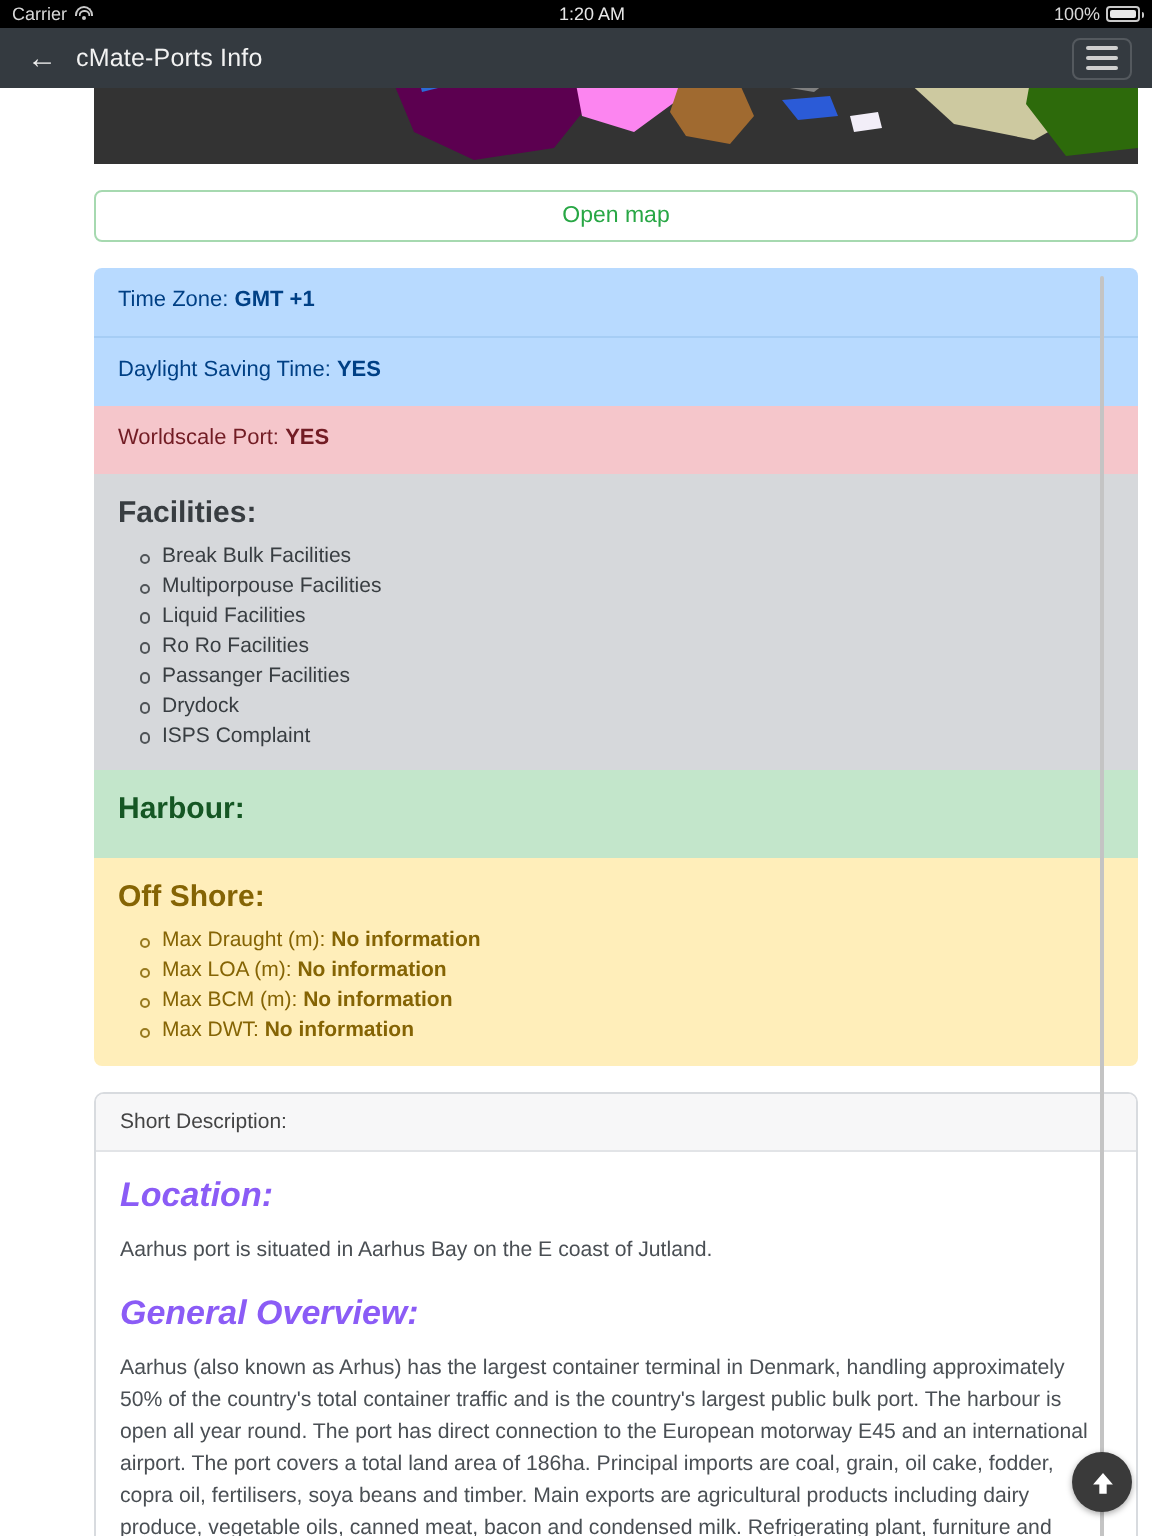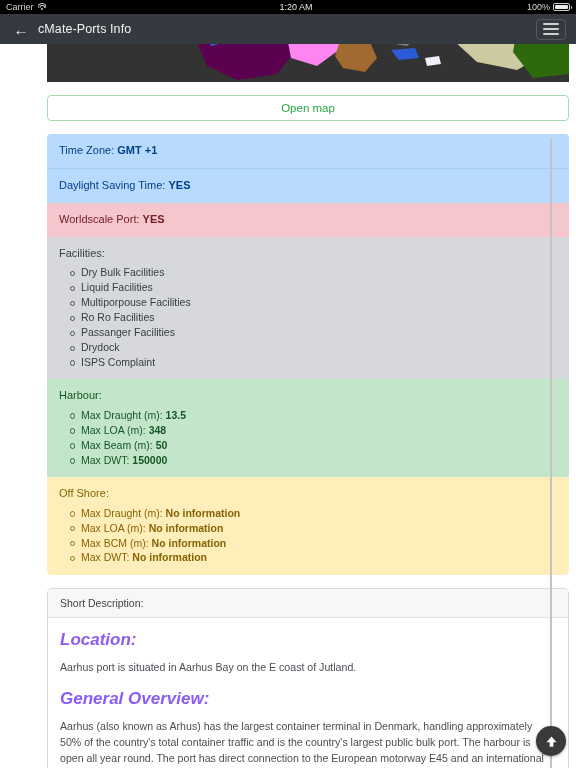--- a/index.html
+++ b/index.html
@@ -83,21 +83,21 @@
   
   .list-group { border-radius: 4px; overflow: hidden; }
   .lg-item { padding: 9px 12px; font-size: 11px; line-height: 1.45; }
   .lg-info { background: #b8daff; color: #004085; }
   .lg-info + .lg-info { border-top: 1px solid #a6cdf5; }
   .lg-danger { background: #f5c6cb; color: #721c24; }
   .lg-secondary { background: #d6d8db; color: #383d41; }
   .lg-success { background: #c3e6cb; color: #155724; }
   .lg-warning { background: #ffeeba; color: #856404; }
   .lg-item b { font-weight: bold; }
-  .lg-title { font-size: 11px; margin-bottom: 4px; font-weight: normal; }
+  .lg-title { font-size: 15px; margin-bottom: 4px; font-weight: bold; }
   .lg-item ul { list-style: none; margin: 0 0 0 22px; padding: 0; }
   .lg-item ul li { position: relative; font-size: 10.5px; line-height: 1.33; padding: 0.5px 0; }
   .lg-item ul li::before {
     content: ""; position: absolute; left: -11px; top: 5px;
     width: 3.4px; height: 3.4px; border: 1px solid currentColor; border-radius: 50%;
     opacity: .85;
   }
 
   
   .card {
@@ -205,50 +205,32 @@
       </div>
 
       <div class="lg-item lg-danger">
         <span>Worldscale Port:</span>
         <b>YES</b>
       </div>
 
       <div class="lg-item lg-secondary">
         <div class="lg-title">Facilities:</div>
         <ul>
-          <li>Dry Bulk Facilities</li>
+          <li>Break Bulk Facilities</li>
+          <li>Multiporpouse Facilities</li>
           <li>Liquid Facilities</li>
-          <li>Multiporpouse Facilities</li>
           <li>Ro Ro Facilities</li>
           <li>Passanger Facilities</li>
           <li>Drydock</li>
           <li>ISPS Complaint</li>
         </ul>
       </div>
 
       <div class="lg-item lg-success">
         <div class="lg-title">Harbour:</div>
-        <ul>
-          <li>
-            <span>Max Draught (m):</span>
-            <b>13.5</b>
-          </li>
-          <li>
-            <span>Max LOA (m):</span>
-            <b>348</b>
-          </li>
-          <li>
-            <span>Max Beam (m):</span>
-            <b>50</b>
-          </li>
-          <li>
-            <span>Max DWT:</span>
-            <b>150000</b>
-          </li>
-        </ul>
       </div>
 
       <div class="lg-item lg-warning">
         <div class="lg-title">Off Shore:</div>
         <ul>
           <li>
             <span>Max Draught (m):</span>
             <b>No information</b>
           </li>
           <li>

